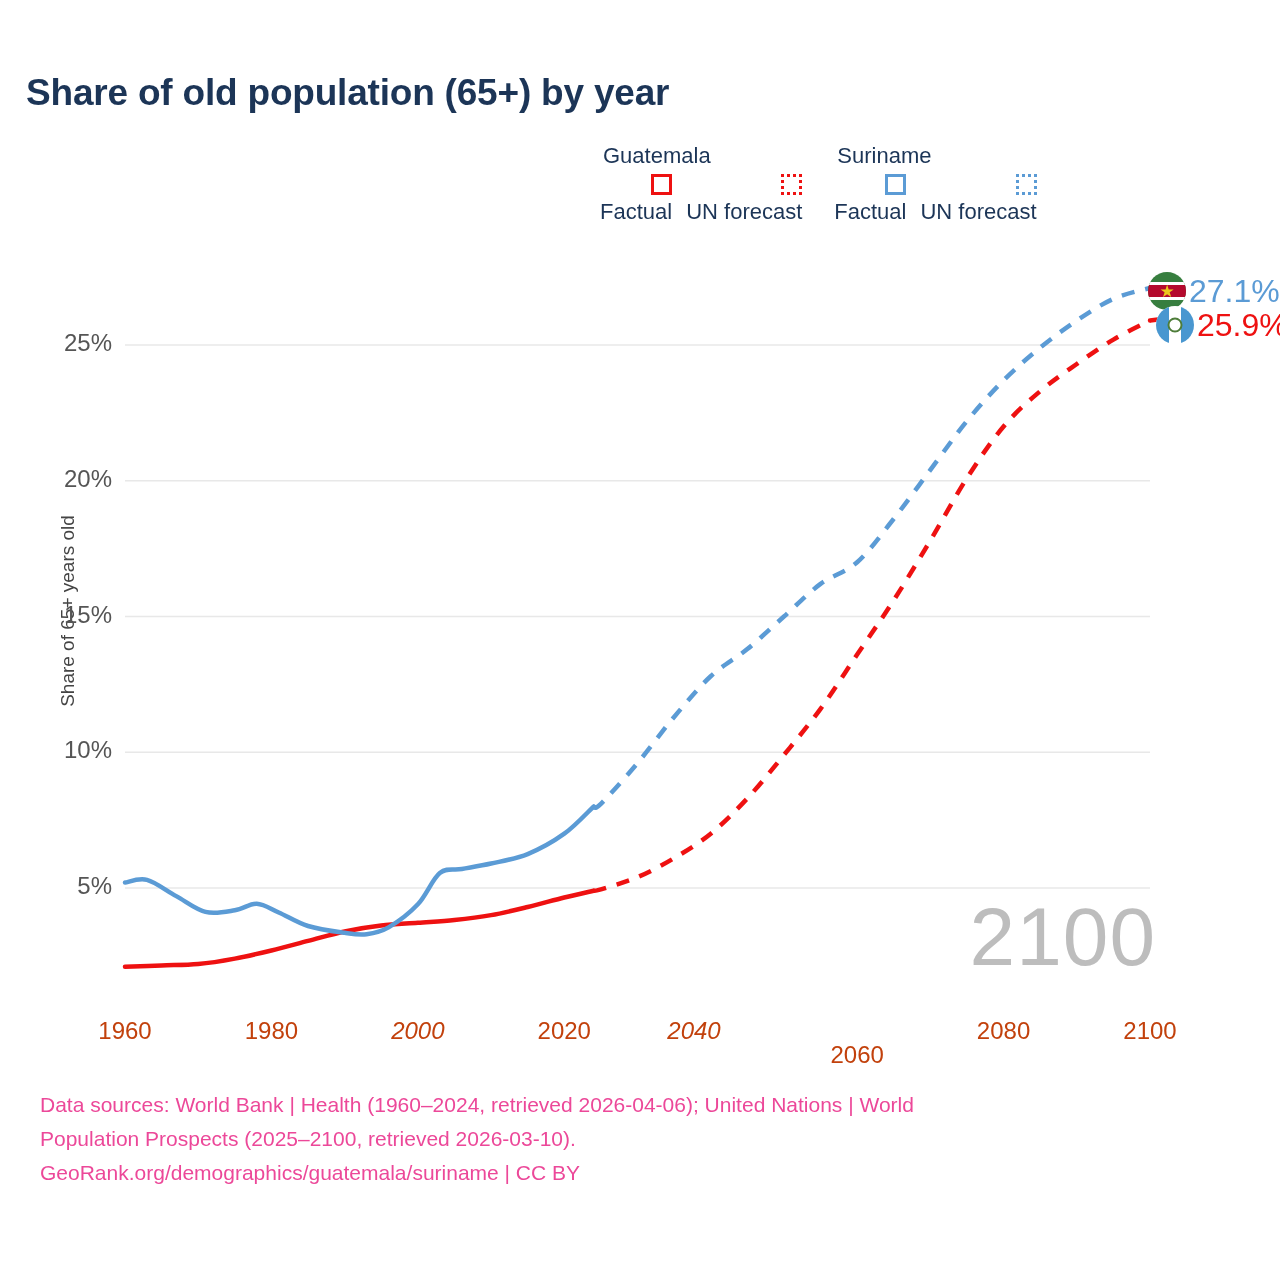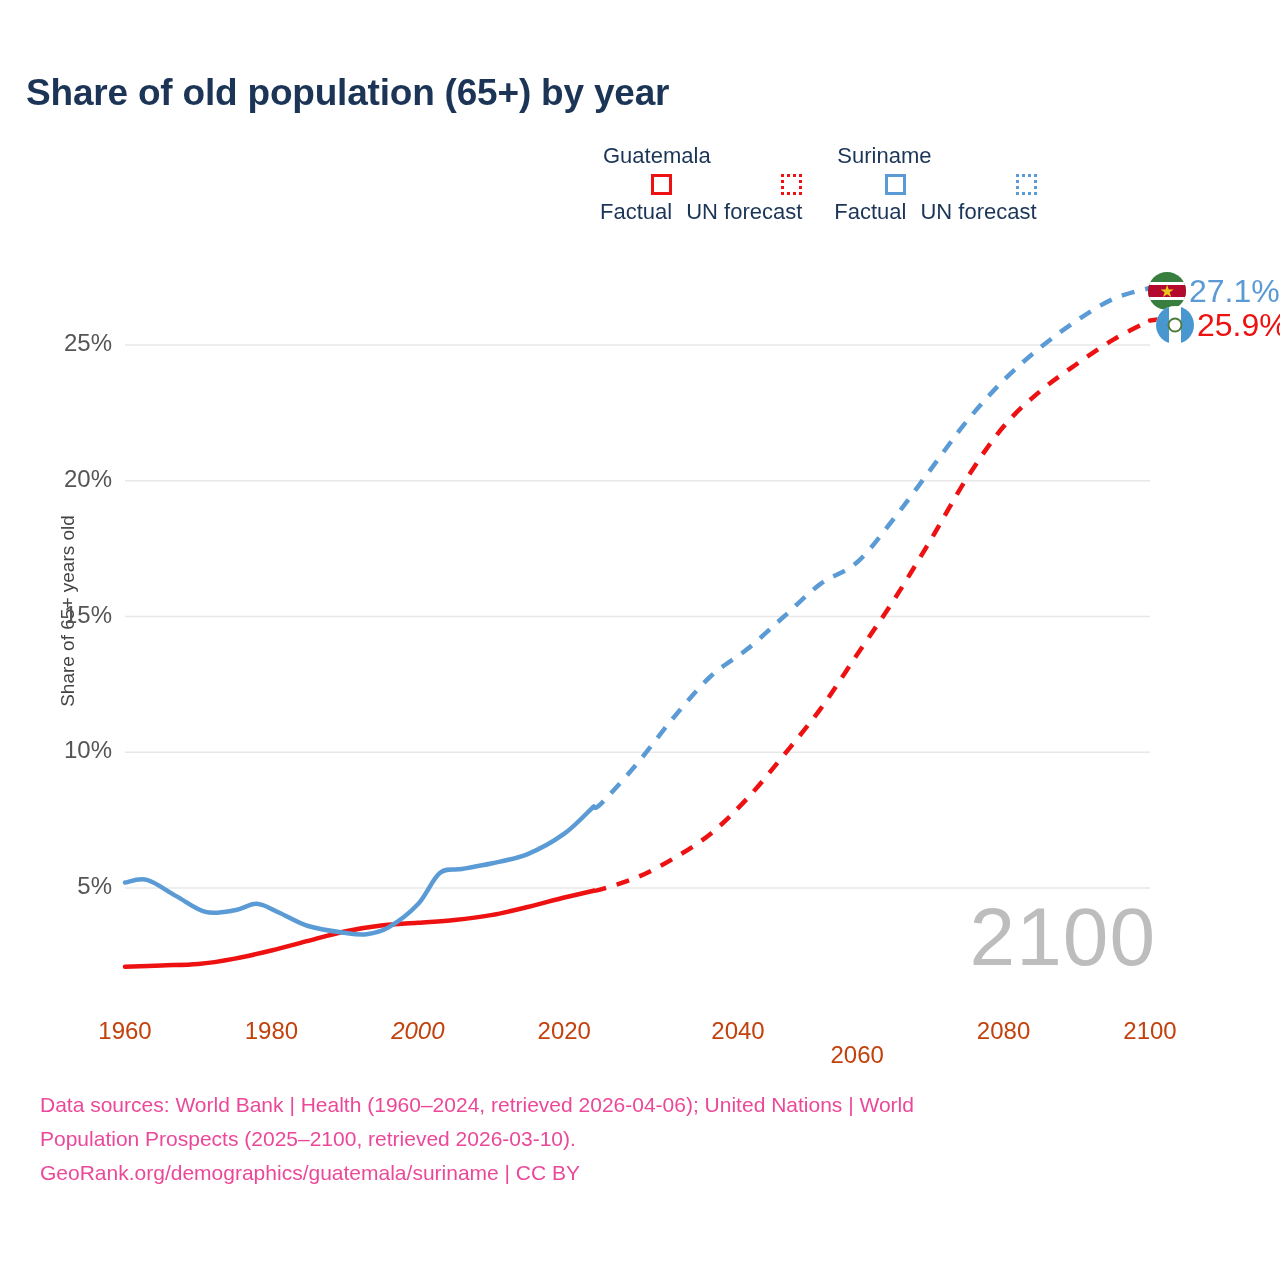--- a/index.html
+++ b/index.html
@@ -274,21 +274,21 @@
         </div>
         <div class="ytick-wrap" style="top: 329px;">
           <div class="ytick">25%</div>
         </div>
       </div>
     <div id="xtick-layer">
         <div class="xtick" style="left: 65px;">1960</div>
         <div class="xtick" style="left: 211.429px;">1980</div>
         <div class="xtick" style="left: 357.857px; font-style: italic;">2000</div>
         <div class="xtick" style="left: 504.286px;">2020</div>
-        <div class="xtick" style="left: 678px;">2040</div>
+        <div class="xtick" style="left: 634px; font-style: italic;">2040</div>
         <div class="xtick" style="left: 797.143px; margin-top: 24px;">2060</div>
         <div class="xtick" style="left: 943.571px;">2080</div>
         <div class="xtick" style="left: 1090px;">2100</div>
       </div>
   </div>
 
   <div class="watermark">2100</div>
 
   <div class="end-label" id="end-label-suriname" style="left:1148px; top:272px;">
     <span class="flag flag-sr">

